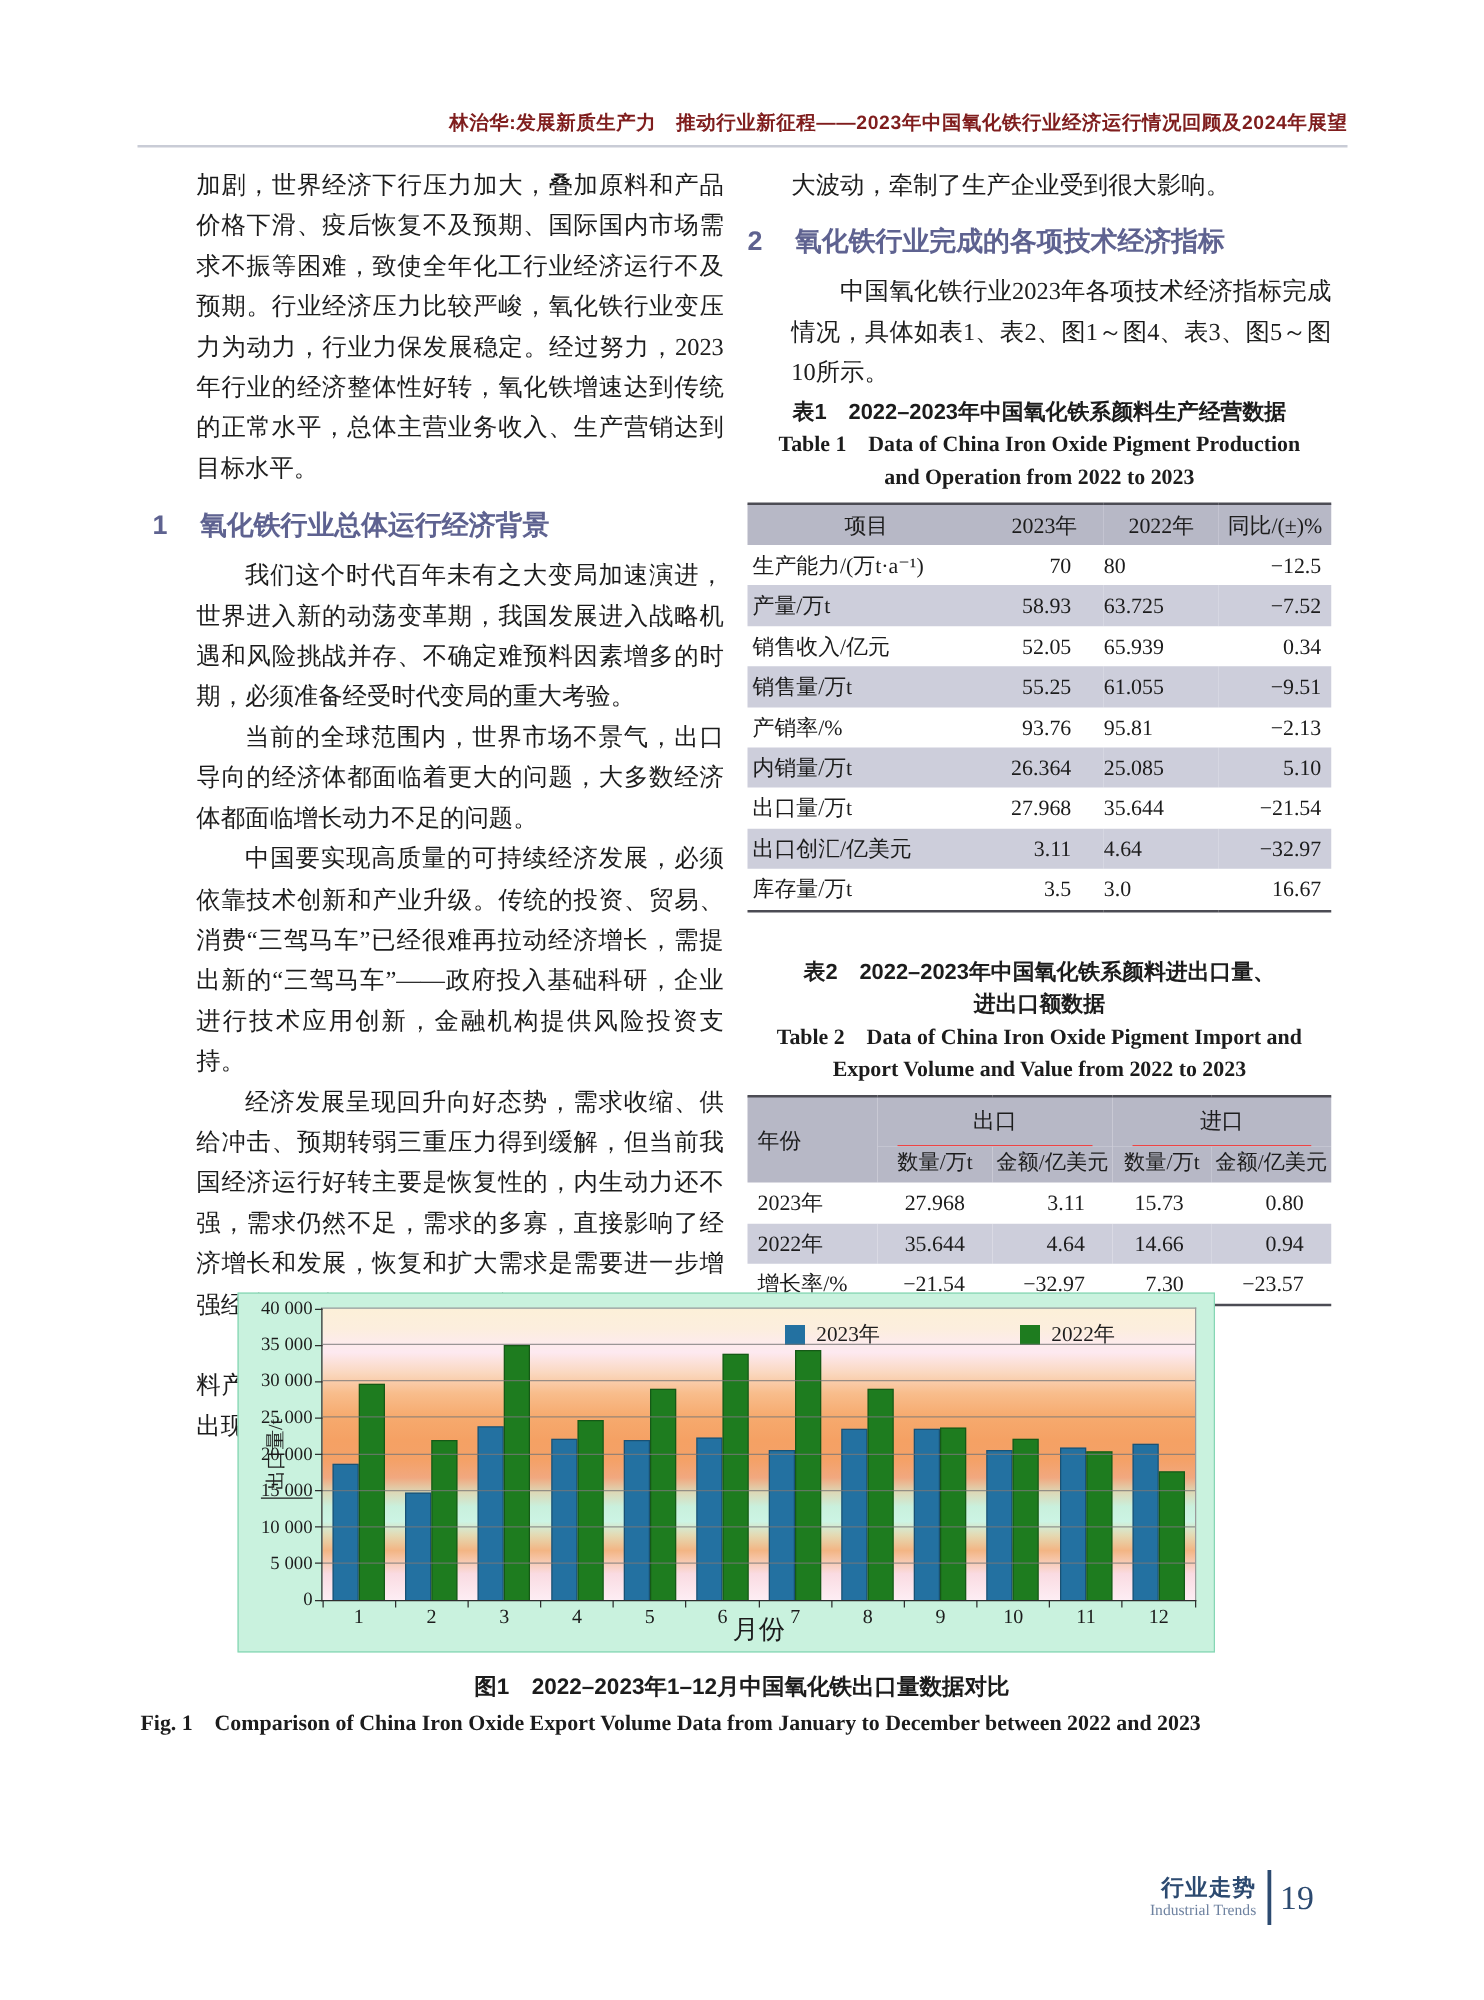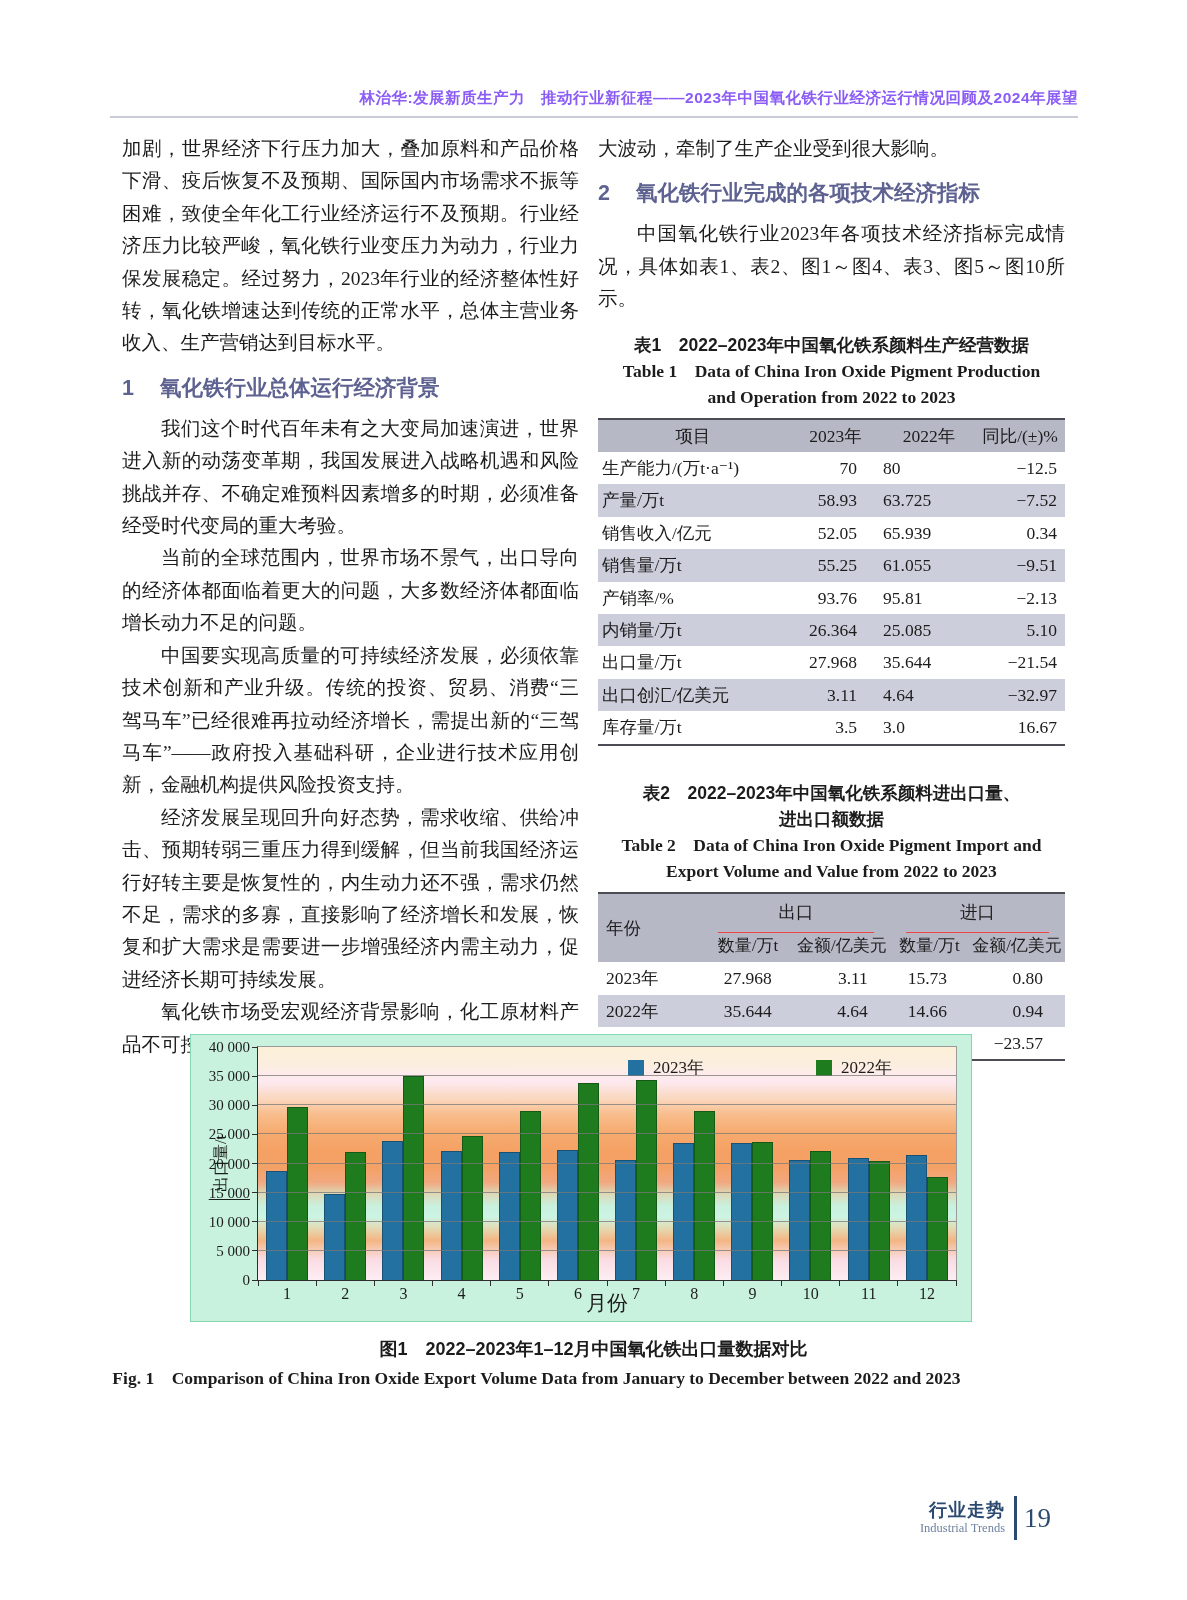--- a/index.html
+++ b/index.html
@@ -4,39 +4,39 @@
 <style>
   * { margin:0; padding:0; box-sizing:border-box; }
   body { background:#ffffff; }
   .page {
     position:relative; width:1187px; height:1600px; background:#fff;
     font-family:"Liberation Serif","DejaVu Serif",serif; color:#1c1c1c; overflow:hidden;
   }
   
   .running-head {
     position:absolute; top:88px; left:110px; width:968px;
-    text-align:right; font-size:15.5px; color:#8b5cf6; font-weight:bold;
+    text-align:right; font-size:15.5px; color:#7f1d1d; font-weight:bold;
     font-family:"Liberation Sans","DejaVu Sans",sans-serif; letter-spacing:0.5px;
   }
   .head-rule { position:absolute; top:116px; left:110px; width:968px; height:2px; background:#c9ccd6; }
   
   .col { position:absolute; top:133px; font-size:19.5px; line-height:32.4px; text-align:justify; }
   .col-left  { left:122px; width:457px; }
   .col-right { left:598px; width:467px; }
-  .para { text-indent:2em; }
+  .para { text-indent:2em;margin-left:35px; }
   .para.no-indent { text-indent:0; }
   h2.sec {
     font-family:"Liberation Sans","DejaVu Sans",sans-serif;
     font-size:21.5px; color:#5e6290; margin:13px 0 10px 0; line-height:30px;
     text-align:left;
   }
   h2.sec .sec-num { margin-right:26px; }
   
   .tbl-cap-cn {
-    margin-top:16px; text-align:center; font-weight:bold; font-size:17.5px; line-height:26px;
+    margin-top:0; text-align:center; font-weight:bold; font-size:17.5px; line-height:26px;
     font-family:"Liberation Sans","DejaVu Sans",sans-serif;
   }
   .tbl-cap-en { text-align:center; font-weight:bold; font-size:17.5px; line-height:26px; }
   
   table.data { width:100%; border-collapse:collapse; margin-top:8px; font-size:17.5px;
     border-top:2.5px solid #4c4c54; border-bottom:2px solid #4c4c54; }
   table.data th, table.data td { font-weight:normal; height:29px; vertical-align:middle; }
   table.data thead th { background:#b7b8c6; }
   tr.shaded td { background:#cdcedb; }
   

